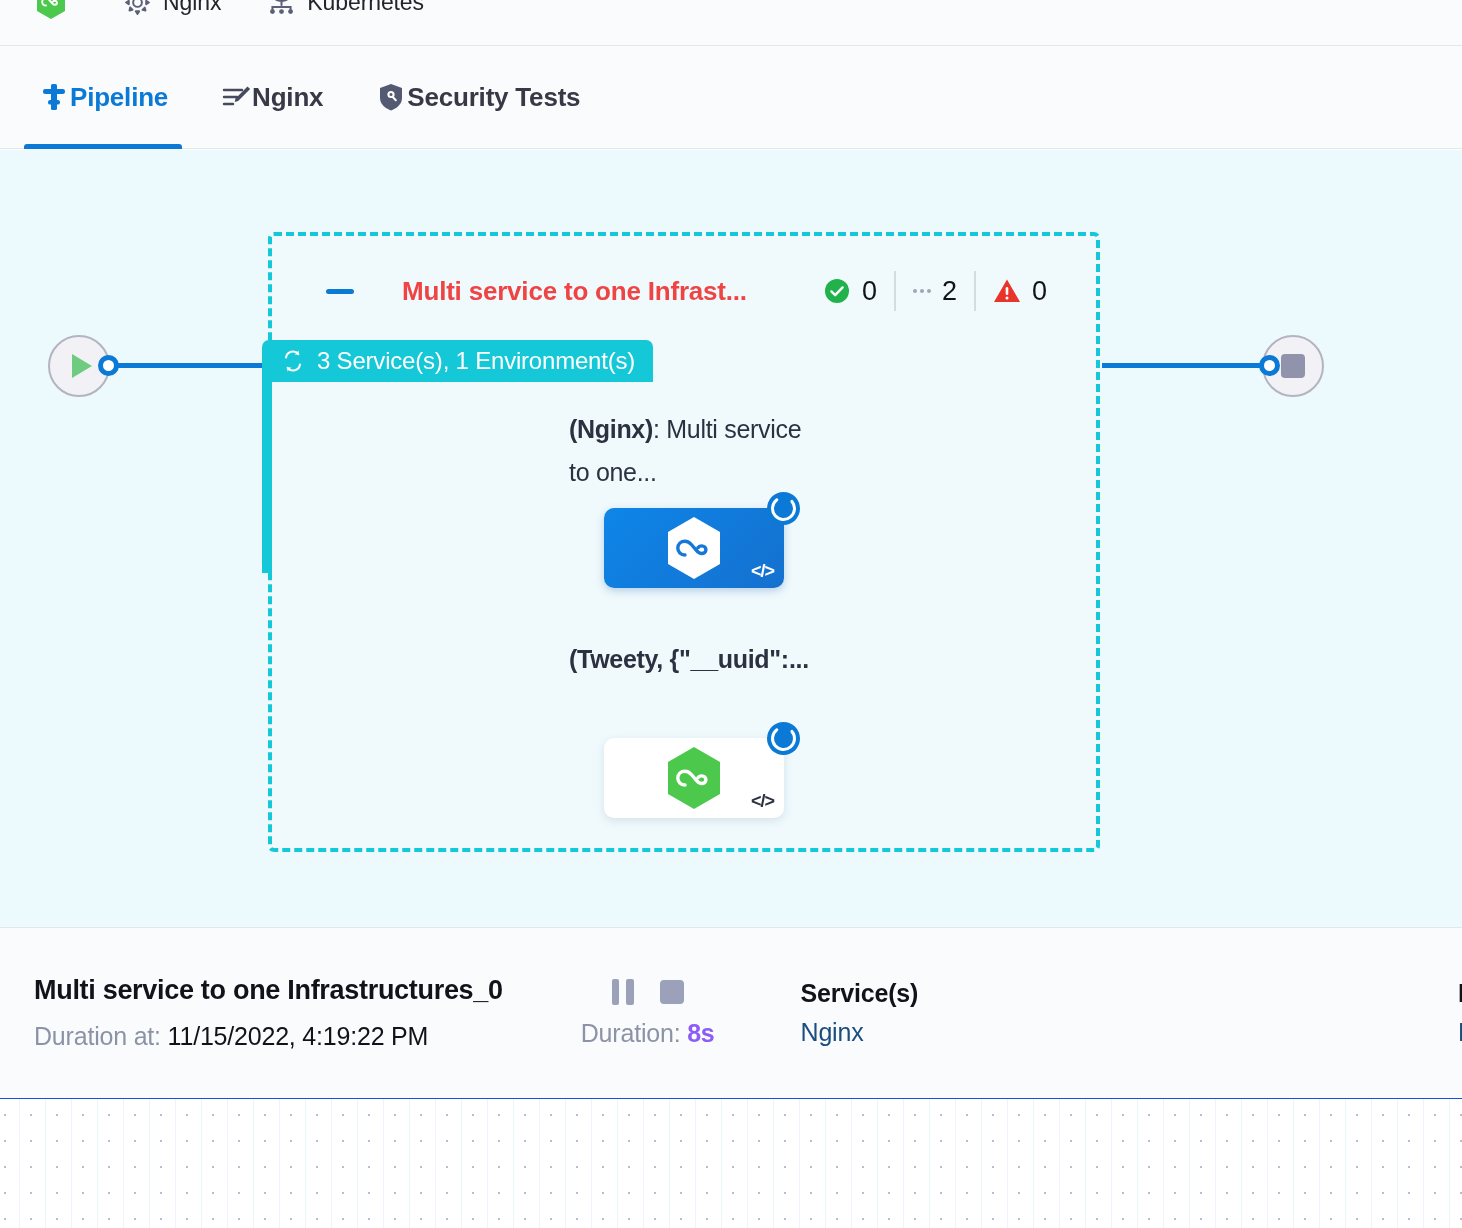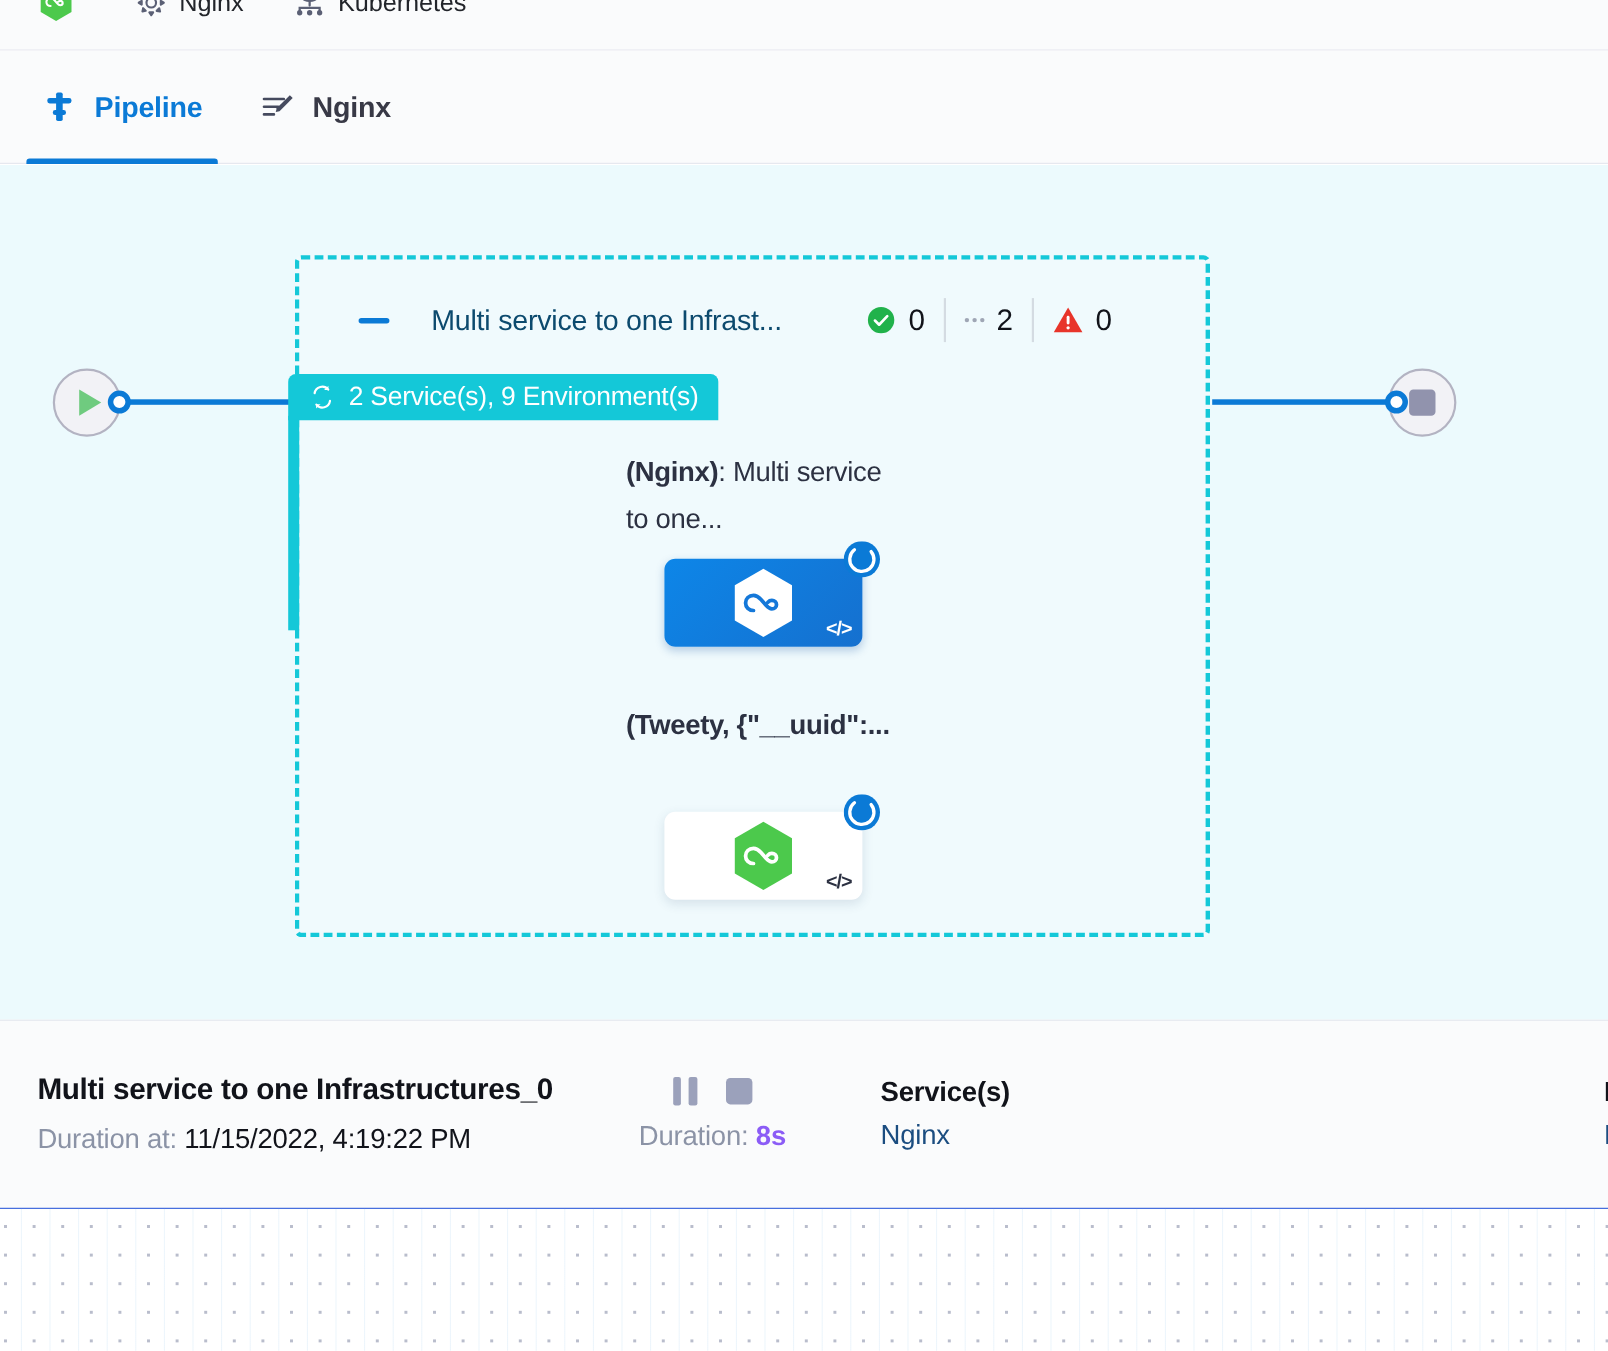--- a/index.html
+++ b/index.html
@@ -58,21 +58,20 @@
     background: #fafbfc;
     box-sizing: border-box;
     border-bottom: 1px solid #e4e6ee;
     display: flex;
     align-items: center;
     padding-left: 36px;
   }
   .tab {
     display: flex;
     align-items: center;
-    gap: 16px;
     height: 103px;
     position: relative;
     cursor: pointer;
     padding: 0 2px;
   }
   .tab + .tab { margin-left: 48px; }
   .tab-label {
     font-size: 26px;
     font-weight: 700;
     color: #383946;
@@ -197,24 +196,24 @@
     padding-left: 54px;
     box-sizing: border-box;
   }
   .collapse-dash {
     width: 28px; height: 5px;
     background: #0b7ad6;
     border-radius: 3px;
     flex: 0 0 auto;
   }
   .group-title {
-    margin-left: 38px;
+    margin-left: 48px;
     font-size: 26px;
-    color: #0c4a6e;
-    font-weight: 400;
+    color: #ef4444;
+    font-weight: 700;
     white-space: nowrap;
     letter-spacing: -0.2px;
   }
   .group-stats {
     margin-left: 76px;
     display: flex;
     align-items: center;
     gap: 0;
     height: 40px;
   }
@@ -450,20 +449,29 @@
     <svg class="tab-ico" viewBox="0 0 32 32">
       <g stroke="#454a5e" stroke-width="2.4" stroke-linecap="round">
         <path d="M4 9h18M4 16h13M4 23h9"></path>
       </g>
       <path d="M27.5 5.5l2.6 2.6-12 12-3.4.8.8-3.4z" fill="#454a5e"></path>
     </svg>
     <span class="tab-label">Nginx</span>
   </div>
 
 
+  <div class="tab">
+    <svg class="tab-ico" viewBox="0 0 32 32">
+      <path d="M16 3l11 4v10c0 7-6.5 10.8-11 12.6C11.5 27.8 5 24 5 17V7z" fill="#545a72"></path>
+      <circle cx="16" cy="13.5" r="3.6" fill="#ffffff"></circle>
+      <circle cx="16" cy="13.5" r="1.5" fill="#545a72"></circle>
+      <path d="M17.8 16l3 3.2" stroke="#ffffff" stroke-width="2" stroke-linecap="round"></path>
+    </svg>
+    <span class="tab-label">Security Tests</span>
+  </div>
 </div>
 
 <div class="canvas">
 
   <div class="wire wire-left"></div>
   <div class="wire wire-right"></div>
 
   <div class="endpoint endpoint-start">
     <div class="play-tri"></div>
   </div>
@@ -478,21 +486,21 @@
 
   <div class="group-badge">
     <svg width="26" height="26" viewBox="0 0 26 26">
       <g fill="none" stroke="#ffffff" stroke-width="2" stroke-linecap="round">
         <path d="M6 9.5a7 7 0 0 1 12.4-3.3"></path>
         <path d="M20 16.5a7 7 0 0 1-12.4 3.3"></path>
       </g>
       <path d="M18.6 2.6v4h-4z" fill="#ffffff"></path>
       <path d="M7.4 23.4v-4h4z" fill="#ffffff"></path>
     </svg>
-    <span class="group-badge-text">2 Service(s), 9 Environment(s)</span>
+    <span class="group-badge-text">3 Service(s), 1 Environment(s)</span>
   </div>
 
   <div class="group-box">
 
     <div class="group-head">
       <div class="collapse-dash"></div>
       <span class="group-title">Multi service to one Infrast...</span>
 
       <div class="group-stats">
         <div class="stat">

